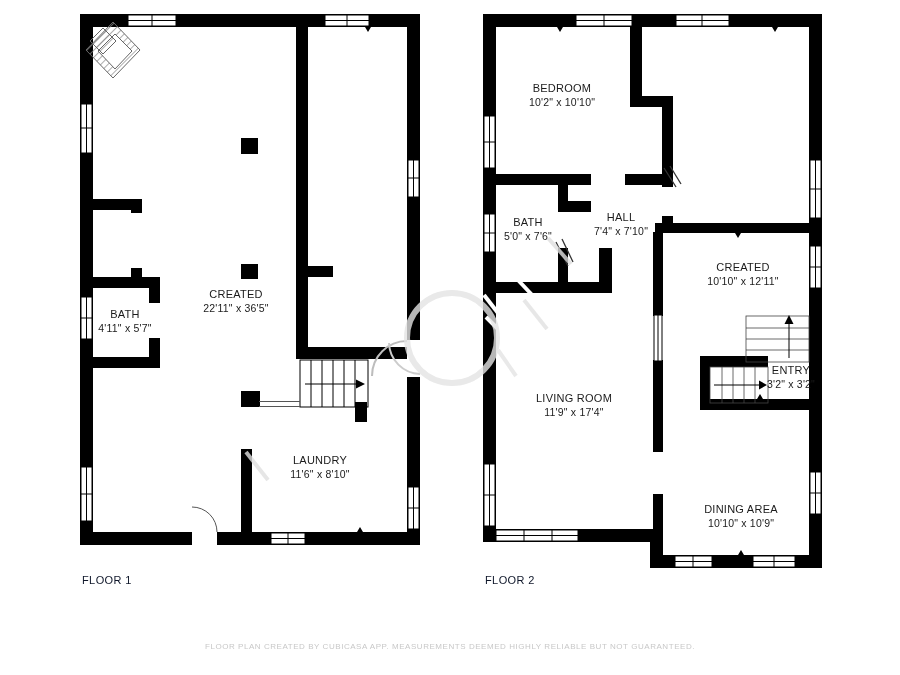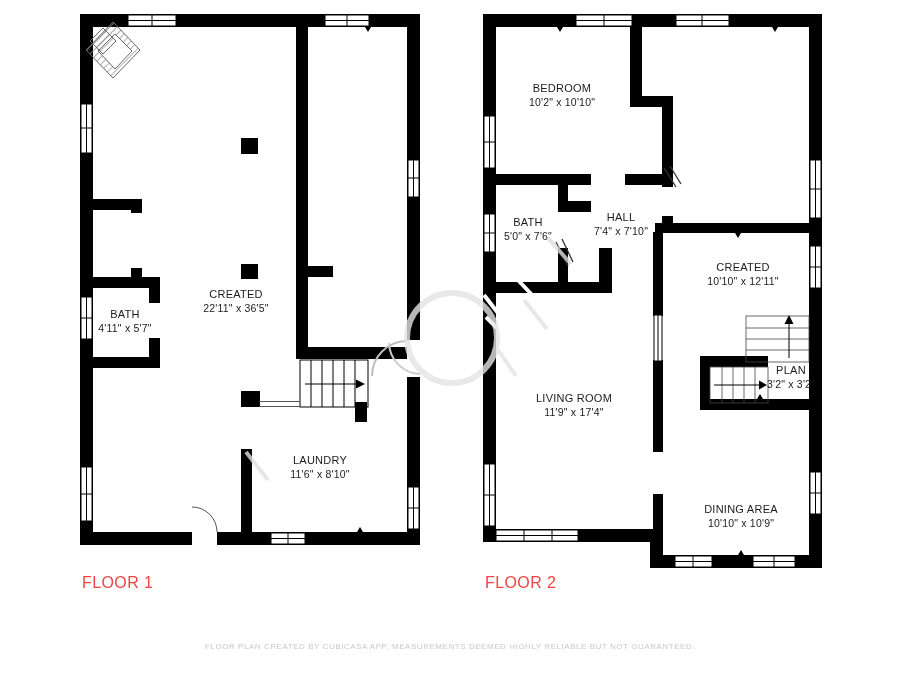--- a/index.html
+++ b/index.html
@@ -3,21 +3,21 @@
 <meta charset="utf-8">
 <style>
   html,body{margin:0;padding:0;background:#ffffff;}
   .stage{position:relative;width:900px;height:675px;background:#ffffff;overflow:hidden;
          font-family:"Liberation Sans", sans-serif;}
   .plan-svg{position:absolute;left:0;top:0;}
   .room-label{position:absolute;transform:translate(-50%,-50%);text-align:center;
               color:#1b1b1b;white-space:nowrap;}
   .room-label .rn{font-size:11px;letter-spacing:.25px;line-height:13px;}
   .room-label .rd{font-size:10.5px;letter-spacing:.2px;line-height:13px;margin-top:1px;}
-  .floor-label{position:absolute;font-size:16px;letter-spacing:.4px;color:#ef4444;}
+  .floor-label{position:absolute;font-size:11px;letter-spacing:.4px;color:#0f172a;}
   .disclaimer{position:absolute;left:0;top:642px;width:100%;text-align:center;
               font-size:8px;letter-spacing:.55px;color:#c8c8c8;}
 </style>
 </head>
 <body>
 
 <div class="stage">
 
 <svg class="plan-svg" width="900" height="675" viewBox="0 0 900 675">
   <defs>
@@ -281,21 +281,21 @@
   </div>
   <div class="room-label" style="left:621px;top:224px">
     <div class="rn">HALL</div>
     <div class="rd">7'4" x 7'10"</div>
   </div>
   <div class="room-label" style="left:743px;top:274px">
     <div class="rn">CREATED</div>
     <div class="rd">10'10" x 12'11"</div>
   </div>
   <div class="room-label" style="left:791px;top:377px">
-    <div class="rn">PLAN</div>
+    <div class="rn">ENTRY</div>
     <div class="rd">3'2" x 3'2"</div>
   </div>
   <div class="room-label" style="left:574px;top:405px">
     <div class="rn">LIVING ROOM</div>
     <div class="rd">11'9" x 17'4"</div>
   </div>
   <div class="room-label" style="left:741px;top:516px">
     <div class="rn">DINING AREA</div>
     <div class="rd">10'10" x 10'9"</div>
   </div>

